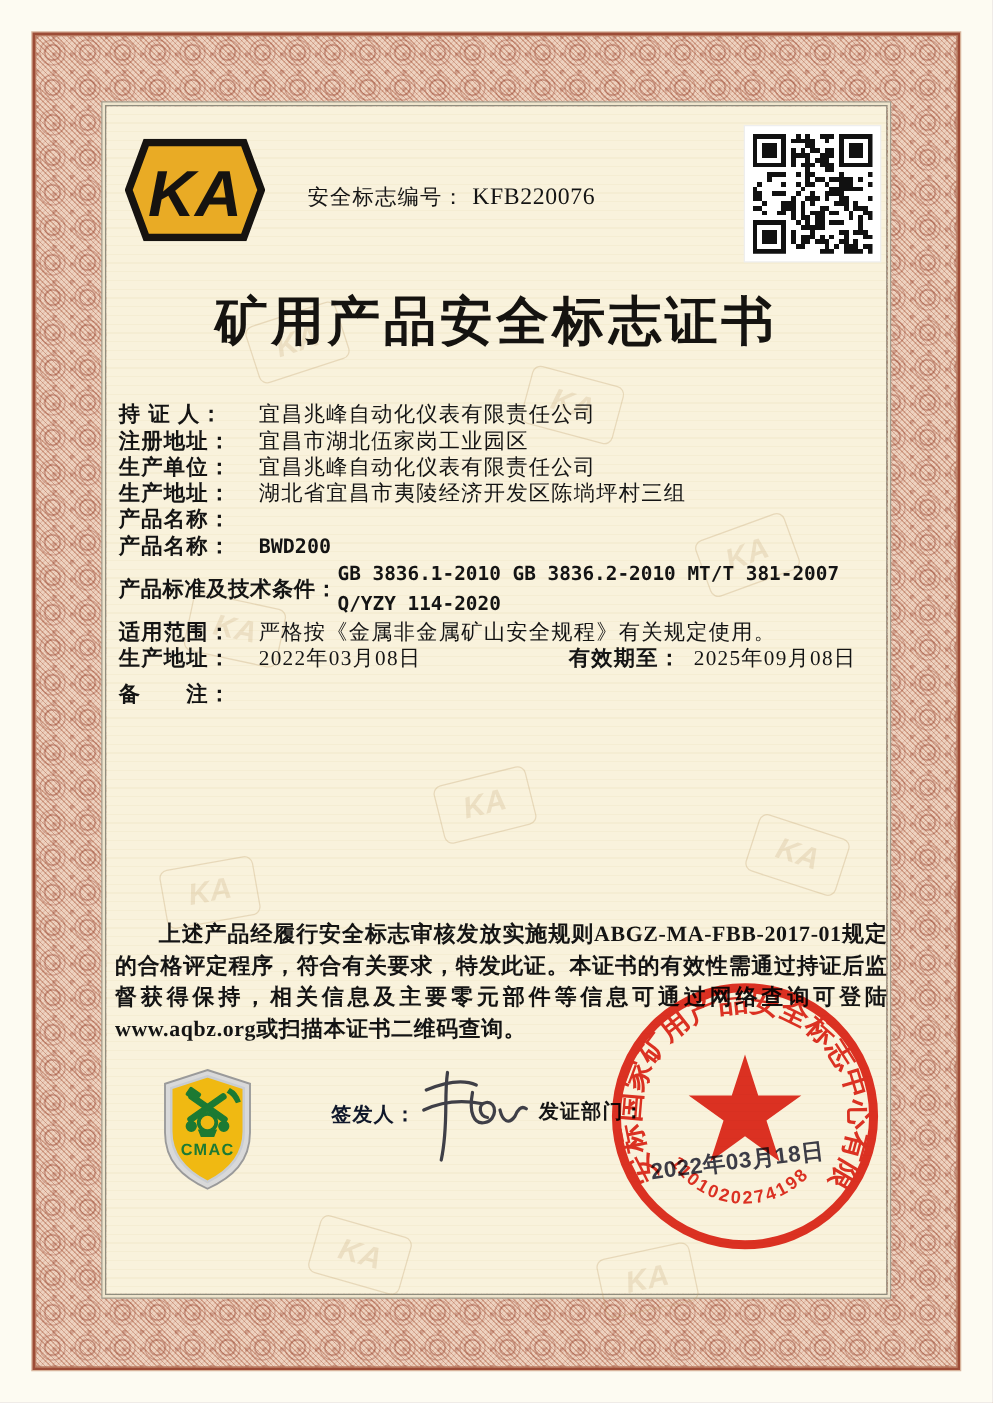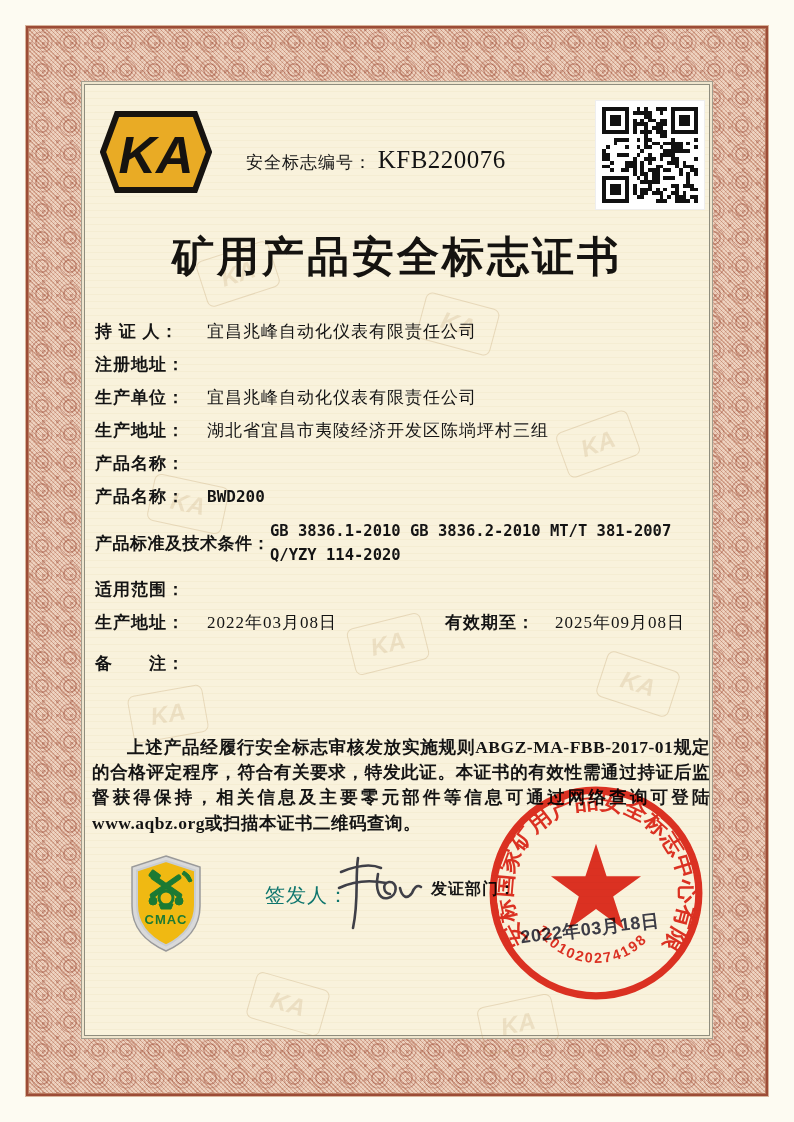--- a/index.html
+++ b/index.html
@@ -17,44 +17,44 @@
   
   .content{position:absolute;left:84px;top:84px;right:84px;bottom:86px;
     background:repeating-linear-gradient(180deg,#f9f2dc 0 6px,#f5edd3 6px 7px);
     border:1px solid #8f8d7e;box-shadow:0 0 0 2px #efe5cd, 0 0 0 3px #a39e8e;}
   .wm{position:absolute;width:74px;height:46px;border:1px solid rgba(186,150,96,.28);
     border-radius:7px;display:flex;align-items:center;justify-content:center;
     color:rgba(186,150,96,.20);font-weight:bold;font-size:24px;font-style:italic;pointer-events:none;}
   
   .ka-wrap{position:absolute;left:100px;top:111px;}
   .certline{position:absolute;left:246px;top:146px;font-size:17px;letter-spacing:1px;color:#141414;}
-  .certline .no{font-family:"Liberation Serif",serif;font-size:25px;letter-spacing:.5px;}
+  .certline .no{font-family:"Liberation Serif",serif;font-size:19px;letter-spacing:.5px;}
   .qr-wrap{position:absolute;left:596px;top:101px;width:108px;height:108px;background:#fff;
     box-shadow:0 0 0 1px #eee;display:flex;align-items:center;justify-content:center;}
   .title{position:absolute;left:0;right:0;top:229px;text-align:center;
     font-family:"Liberation Serif",serif;font-weight:900;font-size:42px;color:#151310;letter-spacing:3px;}
   
-  .fields{position:absolute;left:95px;top:321px;width:592px;display:flex;flex-direction:column;gap:12px;
+  .fields{position:absolute;left:95px;top:321px;width:592px;display:flex;flex-direction:column;
     font-size:17px;color:#141414;}
   .frow{display:flex;align-items:flex-start;line-height:21px;}
   .flabel{flex:0 0 112px;font-weight:600;letter-spacing:1px;white-space:nowrap;}
   .fvalue{font-family:"Liberation Serif",serif;font-weight:400;letter-spacing:1px;}
   .frow.std .flabel{flex:0 0 172px;letter-spacing:.5px;}
   .frow.std{min-height:48px;align-items:center;}
   .frow.std .fvalue{font-family:"DejaVu Sans Mono",monospace;font-weight:700;font-size:15.5px;
      width:424px;word-break:break-all;letter-spacing:0;line-height:24px;}
   .mono{font-family:"DejaVu Sans Mono",monospace;font-weight:700;font-size:16px;letter-spacing:0;text-align:center;}
-  .frow.dates .flabel2{flex:0 0 110px;font-weight:600;letter-spacing:1px;margin-left:88px;white-space:nowrap;}
+  .frow.dates .flabel2{flex:0 0 110px;font-weight:600;letter-spacing:1px;margin-left:88px;white-space:nowrap;text-align:center;}
   
   .statement{position:absolute;left:92px;top:735px;width:618px;
     font-family:"Liberation Serif",serif;font-weight:700;font-size:17.5px;line-height:1.44;
     color:#141414;text-indent:2em;text-align:justify;letter-spacing:.5px;}
   
   .cmac-wrap{position:absolute;left:128px;top:854px;}
-  .signer{position:absolute;left:265px;top:882px;font-size:20px;font-weight:400;letter-spacing:1px;color:#0f766e;}
+  .signer{position:absolute;left:265px;top:882px;font-size:16px;font-weight:700;letter-spacing:1px;color:#0f172a;}
   .sig-wrap{position:absolute;left:328px;top:848px;}
   .dept{position:absolute;left:431px;top:879px;font-size:16px;font-weight:600;letter-spacing:1px;color:#141414;}
   .seal-date{position:absolute;left:520px;top:915px;width:170px;transform:rotate(-7deg);
     font-size:18px;font-weight:700;color:#3c3c46;letter-spacing:.5px;z-index:3;}
   .seal{position:absolute;left:488px;top:785px;width:216px;height:216px;z-index:4;
     mix-blend-mode:multiply;opacity:.92;}
 </style>
 </head>
 <body>
 
@@ -322,20 +322,21 @@
 
   <div class="title">矿用产品安全标志证书</div>
 
   <div class="fields">
     <div class="frow">
       <span class="flabel">持 证 人：</span>
       <span class="fvalue">宜昌兆峰自动化仪表有限责任公司</span>
     </div>
     <div class="frow">
       <span class="flabel">注册地址：</span>
+      <span class="fvalue">宜昌市湖北伍家岗工业园区</span>
     </div>
     <div class="frow">
       <span class="flabel">生产单位：</span>
       <span class="fvalue">宜昌兆峰自动化仪表有限责任公司</span>
     </div>
     <div class="frow">
       <span class="flabel">生产地址：</span>
       <span class="fvalue">湖北省宜昌市夷陵经济开发区陈埫坪村三组</span>
     </div>
     <div class="frow">
@@ -344,20 +345,21 @@
     <div class="frow">
       <span class="flabel">产品名称：</span>
       <span class="fvalue mono">BWD200</span>
     </div>
     <div class="frow std">
       <span class="flabel">产品标准及技术条件：</span>
       <span class="fvalue">GB 3836.1-2010 GB 3836.2-2010 MT/T 381-2007 Q/YZY 114-2020</span>
     </div>
     <div class="frow">
       <span class="flabel">适用范围：</span>
+      <span class="fvalue">严格按《金属非金属矿山安全规程》有关规定使用。</span>
     </div>
     <div class="frow dates">
       <span class="flabel">生产地址：</span>
       <span class="fvalue" style="flex:0 0 150px">2022年03月08日</span>
       <span class="flabel2">有效期至：</span>
       <span class="fvalue">2025年09月08日</span>
     </div>
     <div class="frow" style="margin-top:8px">
       <span class="flabel">备　　注：</span>
       <span class="fvalue"></span>

